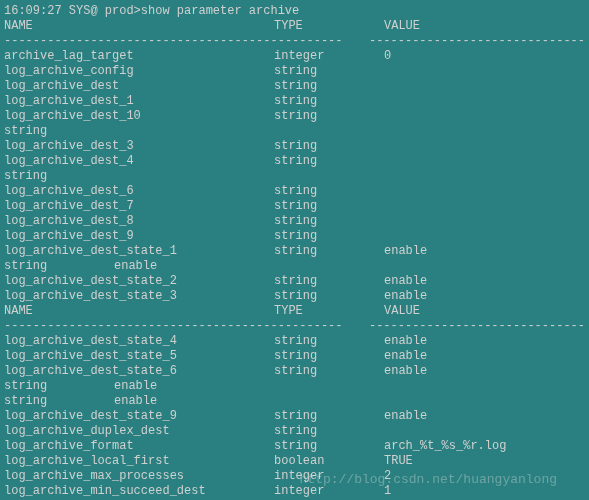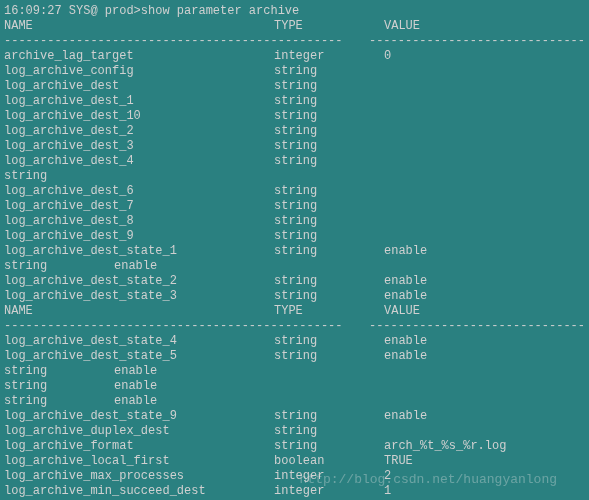--- a/index.html
+++ b/index.html
@@ -48,38 +48,38 @@
 <div id="terminal">
     <div class="row">16:09:27 SYS@ prod&gt;show parameter archive</div>
     <div class="row"></div>
     <div class="row"><span class="col-name">NAME</span><span class="col-type">TYPE</span><span class="col-value">VALUE</span></div>
     <div class="row"><span class="col-name">------------------------------------</span><span class="col-type">-----------</span><span class="col-value">------------------------------</span></div>
     <div class="row"><span class="col-name">archive_lag_target</span><span class="col-type">integer</span><span class="col-value">0</span></div>
     <div class="row"><span class="col-name">log_archive_config</span><span class="col-type">string</span><span class="col-value"></span></div>
     <div class="row"><span class="col-name">log_archive_dest</span><span class="col-type">string</span><span class="col-value"></span></div>
     <div class="row"><span class="col-name">log_archive_dest_1</span><span class="col-type">string</span></div>
     <div class="row"><span class="col-name">log_archive_dest_10</span><span class="col-type">string</span><span class="col-value"></span></div>
-    <div class="row"><span class="col-name">log_archive_dest_2</span><span class="col-type">string</span><span class="col-value"></span></div>
+    <div class="row"><span class="col-type">string</span><span class="col-value"></span></div>
     <div class="row"><span class="col-name">log_archive_dest_3</span><span class="col-type">string</span><span class="col-value"></span></div>
     <div class="row"><span class="col-name">log_archive_dest_4</span><span class="col-type">string</span><span class="col-value"></span></div>
     <div class="row"><span class="col-type">string</span><span class="col-value"></span></div>
     <div class="row"><span class="col-name">log_archive_dest_6</span><span class="col-type">string</span><span class="col-value"></span></div>
     <div class="row"><span class="col-name">log_archive_dest_7</span><span class="col-type">string</span><span class="col-value"></span></div>
     <div class="row"><span class="col-name">log_archive_dest_8</span><span class="col-type">string</span><span class="col-value"></span></div>
     <div class="row"><span class="col-name">log_archive_dest_9</span><span class="col-type">string</span><span class="col-value"></span></div>
     <div class="row"><span class="col-name">log_archive_dest_state_1</span><span class="col-type">string</span><span class="col-value">enable</span></div>
     <div class="row"><span class="col-type">string</span><span class="col-value">enable</span></div>
     <div class="row"><span class="col-name">log_archive_dest_state_2</span><span class="col-type">string</span><span class="col-value">enable</span></div>
     <div class="row"><span class="col-name">log_archive_dest_state_3</span><span class="col-type">string</span><span class="col-value">enable</span></div>
     <div class="row"></div>
     <div class="row"><span class="col-name">NAME</span><span class="col-type">TYPE</span><span class="col-value">VALUE</span></div>
     <div class="row"><span class="col-name">------------------------------------</span><span class="col-type">-----------</span><span class="col-value">------------------------------</span></div>
     <div class="row"><span class="col-name">log_archive_dest_state_4</span><span class="col-type">string</span><span class="col-value">enable</span></div>
     <div class="row"><span class="col-name">log_archive_dest_state_5</span><span class="col-type">string</span><span class="col-value">enable</span></div>
-    <div class="row"><span class="col-type">string</span><span class="col-value">enable</span></div>
+    <div class="row"><span class="col-name">log_archive_dest_state_6</span><span class="col-type">string</span><span class="col-value">enable</span></div>
     <div class="row"><span class="col-type">string</span><span class="col-value">enable</span></div>
     <div class="row"><span class="col-type">string</span><span class="col-value">enable</span></div>
     <div class="row"><span class="col-name">log_archive_dest_state_9</span><span class="col-type">string</span><span class="col-value">enable</span></div>
     <div class="row"><span class="col-name">log_archive_duplex_dest</span><span class="col-type">string</span><span class="col-value"></span></div>
     <div class="row"><span class="col-name">log_archive_format</span><span class="col-type">string</span><span class="col-value">arch_%t_%s_%r.log</span></div>
     <div class="row"><span class="col-name">log_archive_local_first</span><span class="col-type">boolean</span><span class="col-value">TRUE</span></div>
     <div class="row"><span class="col-name">log_archive_max_processes</span><span class="col-type">integer</span><span class="col-value">2</span></div>
     <div class="row"><span class="col-name">log_archive_min_succeed_dest</span><span class="col-type">integer</span><span class="col-value">1</span></div>
     <div class="row"><span class="col-name">log_archive_start</span><span class="col-type">boolean</span><span class="col-value">FALSE</span></div>
   </div>

